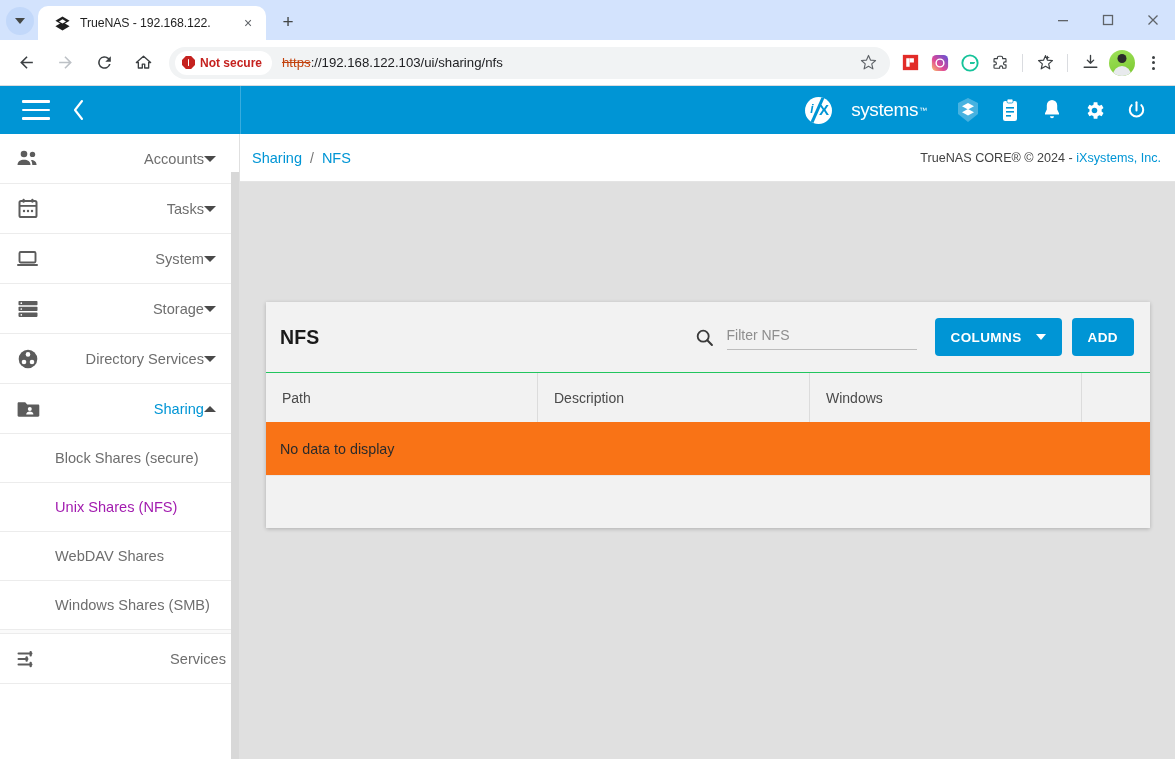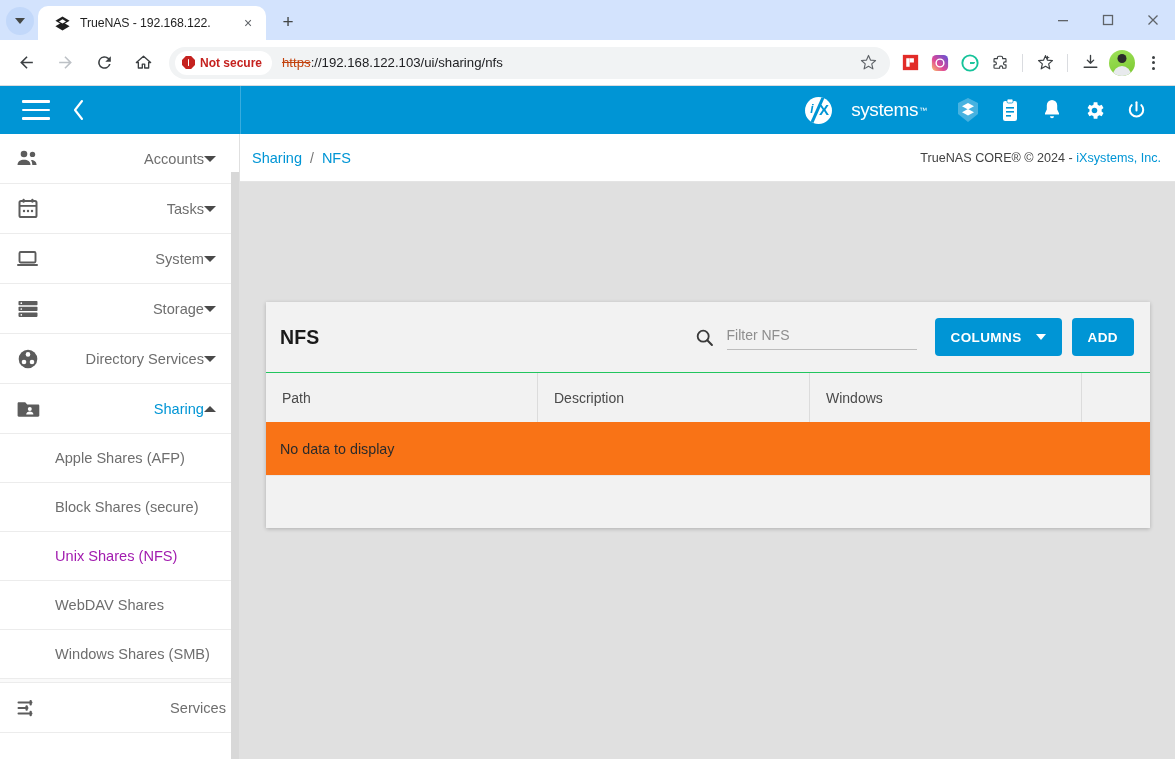--- a/index.html
+++ b/index.html
@@ -815,23 +815,20 @@
               <path d="M1.8 3.2h6.4l2 2.3h10.9c.7 0 1.2.5 1.2 1.2v9.8c0 .7-.5 1.2-1.2 1.2H1.8c-.7 0-1.2-.5-1.2-1.2V4.4c0-.7.5-1.2 1.2-1.2z" fill="#5c5c5c"></path>
               <circle cx="12.8" cy="10" r="2" fill="#ffffff"></circle>
               <path d="M9.2 15.4c0-2 1.6-3 3.6-3s3.6 1 3.6 3z" fill="#ffffff"></path>
             </svg>
         </span>
         <span class="side-label">Sharing</span>
         <span class="caret up"></span>
       </div>
 
       <div class="side-sub">
-        <span>Apple Shares (AFP)</span>
-      </div>
-      <div class="side-sub">
         <span>Block Shares (secure)</span>
       </div>
       <div class="side-sub active">
         <span>Unix Shares (NFS)</span>
       </div>
       <div class="side-sub">
         <span>WebDAV Shares</span>
       </div>
       <div class="side-sub">
         <span>Windows Shares (SMB)</span>

